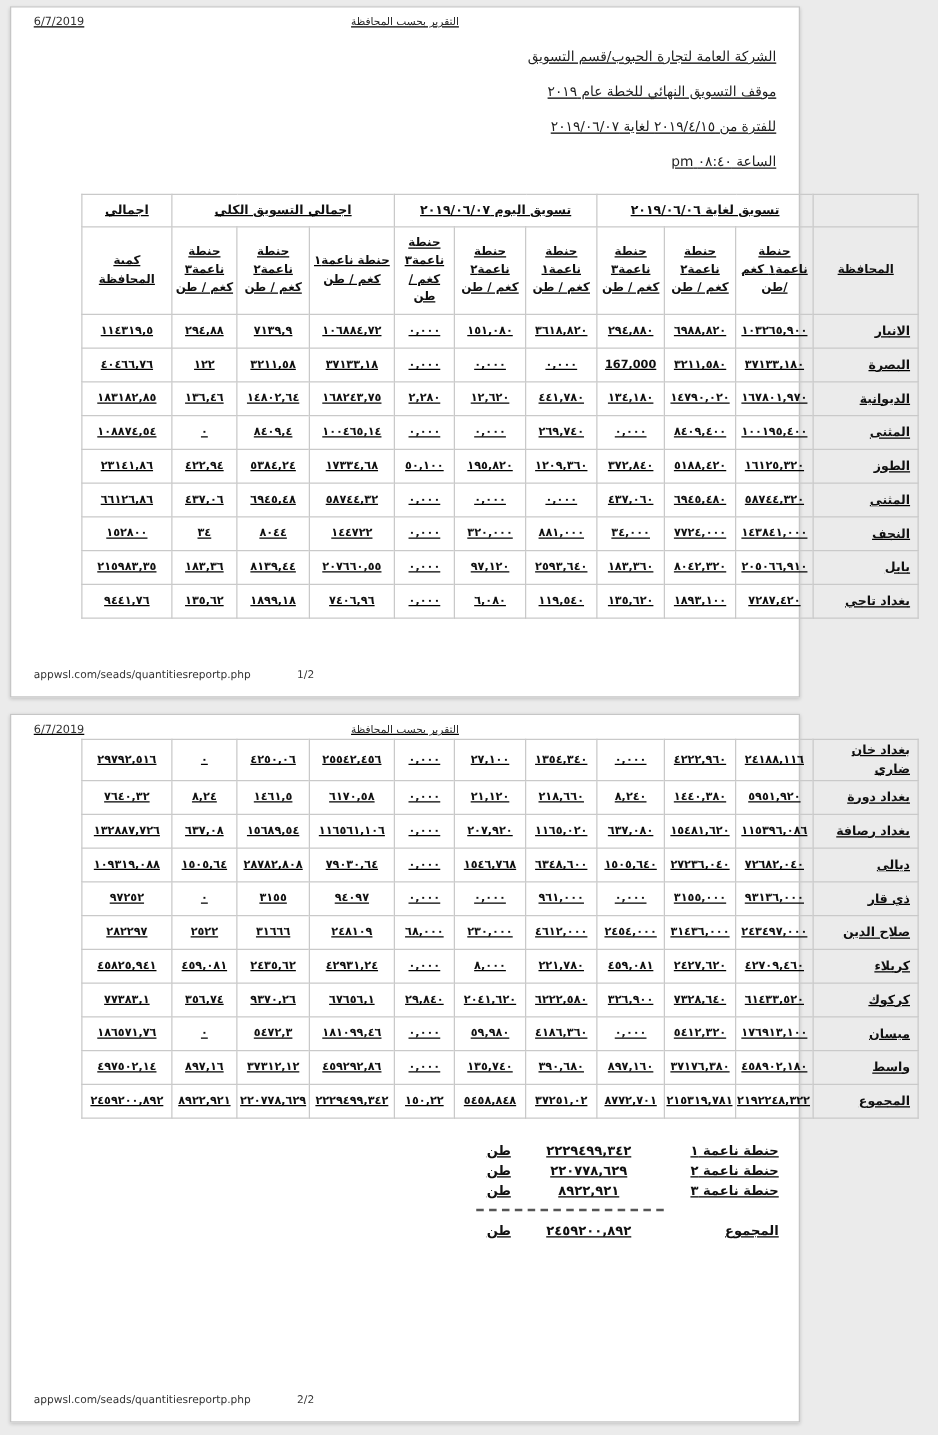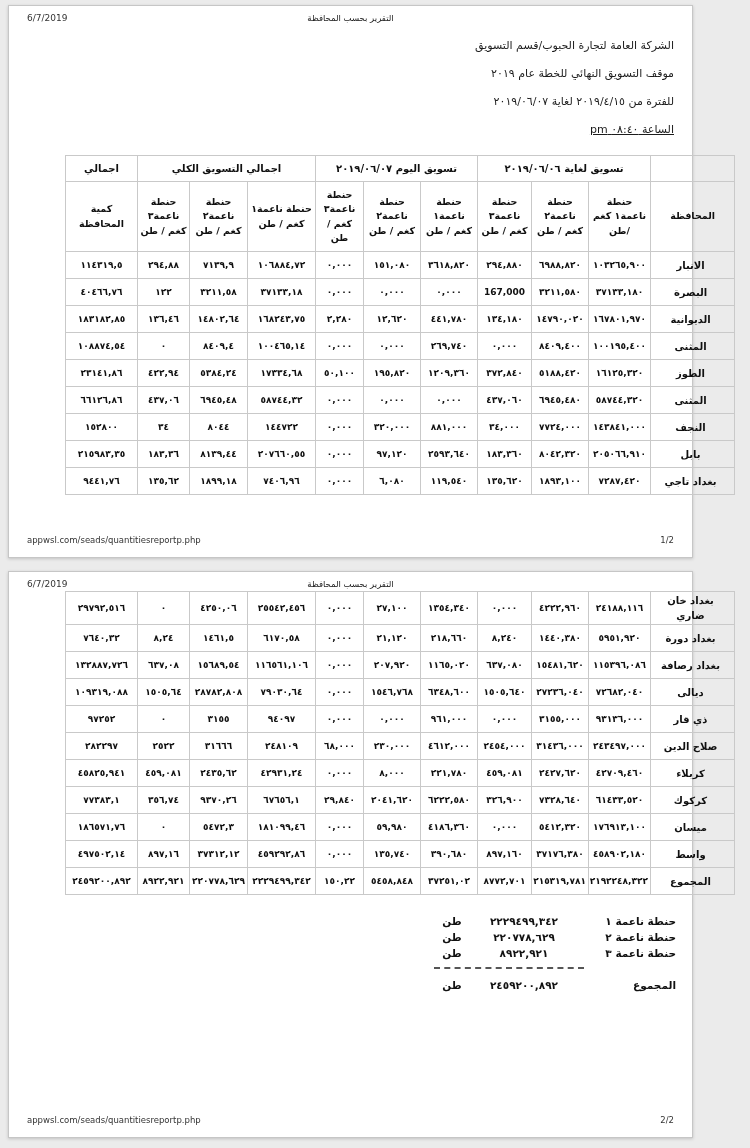--- a/index.html
+++ b/index.html
@@ -5,25 +5,26 @@
   html,body{margin:0;padding:0;}
   body{
     width:750px;height:1148px;overflow:hidden;
     background:#ebebeb;
     font-family:"DejaVu Sans", sans-serif;
     -webkit-font-smoothing:antialiased;
   }
   .canvas{padding:5px 8px;}
   .page{
     position:relative;
-    width:685px;
+    width:632px;
     background:#fff;
     border:1px solid #c6c6c6;
     box-shadow:0 1px 3px rgba(0,0,0,.18);
     box-sizing:border-box;
+    text-decoration:underline;
   }
   .page-1{height:553px;margin-bottom:13px;}
   .page-2{height:567px;}
 
   .page-head{
     display:flex;align-items:flex-start;
     padding:7px 18px 0 18px;
     font-size:9px;color:#333;
   }
   .page-head .cell{flex:1;}
@@ -46,40 +47,40 @@
     border:1px solid #c9c9c9;
     color:#101010;font-weight:bold;
     text-align:center;vertical-align:middle;
     padding:1px 2px;box-sizing:border-box;
     overflow:hidden;
   }
   thead th.grp{font-size:10px;height:26px;}
   thead th.colh{font-size:9.5px;height:70px;padding:4px 2px;line-height:1.5;}
   tbody td{font-size:9px;height:27px;white-space:nowrap;}
   tbody td.prov{
-    font-size:10px;padding-right:6px;
+    font-size:10px;text-align:right;padding-right:6px;
     white-space:normal;line-height:1.5;
   }
 
   .summary{
     direction:rtl;
     padding:20px 16px 0 0;
     font-size:10.5px;font-weight:bold;color:#111;
   }
   .sumline{display:flex;align-items:baseline;margin-bottom:4px;}
   .sumline .lbl{width:92px;}
   .sumline .val{width:120px;text-align:center;}
   .sumline .unit{width:24px;text-align:center;}
   .dashes{border-top:2px dashed #555;width:150px;margin:8px 92px 10px 0;}
   .sumline.total{margin-top:2px;}
 
   .page-foot{
     position:absolute;bottom:12px;left:18px;right:18px;
-    display:flex;justify-content:space-between;
-    direction:ltr;font-size:8.5px;color:#333;
+    display:flex;
+    direction:ltr;font-size:8.5px;color:#333;gap:37px;
   }
 </style>
 </head>
 <body>
 
 <div class="canvas">
 
   <section class="page page-1">
     <div class="page-head">
       <span class="cell left">6/7/2019</span>

